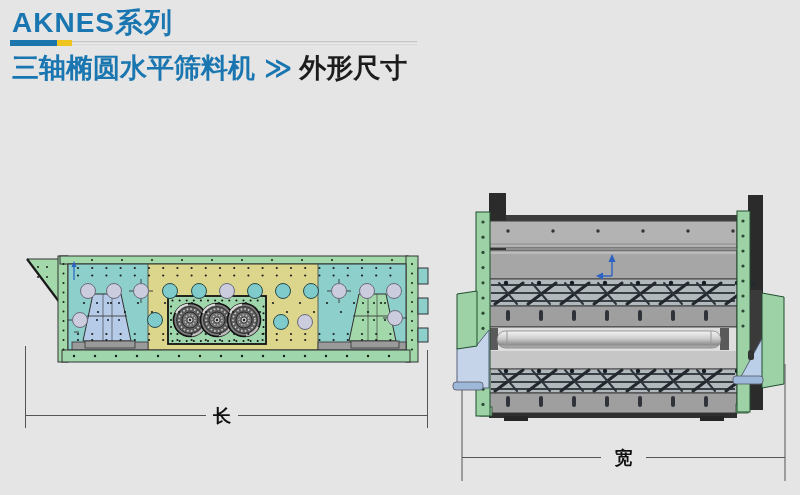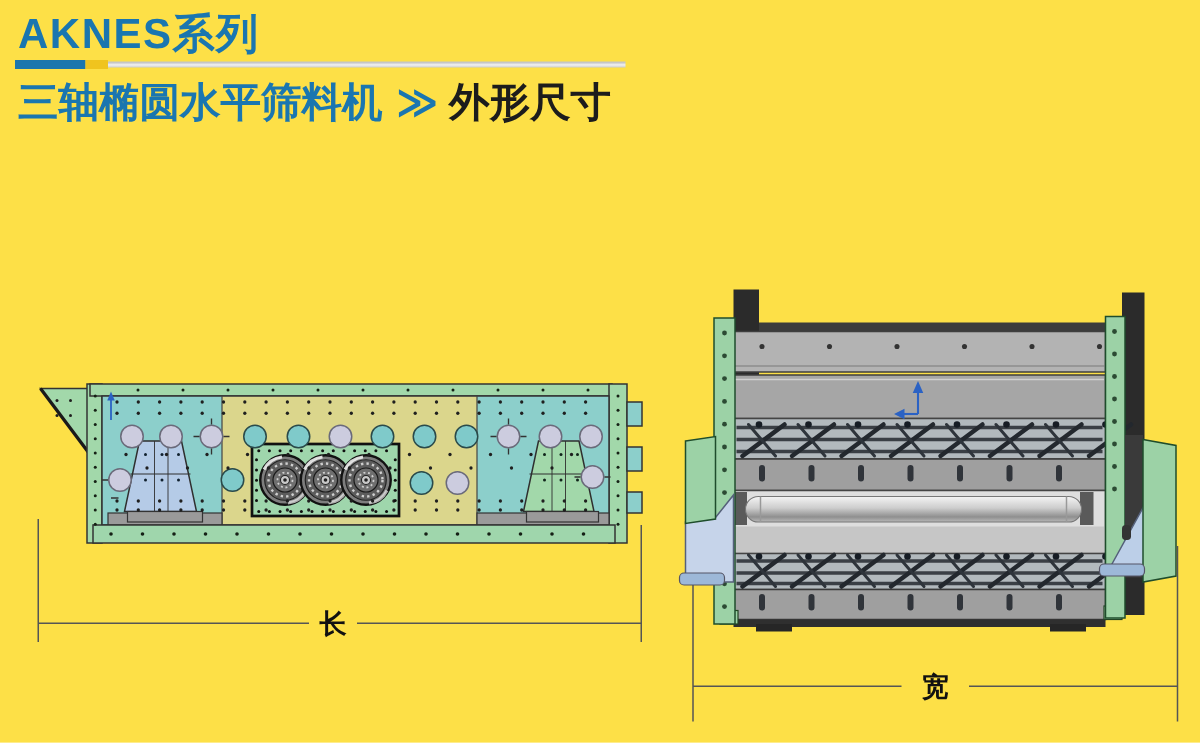--- a/index.html
+++ b/index.html
@@ -1,18 +1,18 @@
 <!DOCTYPE html>
 <html><head>
 <meta charset="utf-8">
 <style>
   html,body{margin:0;padding:0;}
   body{width:800px;height:495px;background:#fff;position:relative;overflow:hidden;
        font-family:"Liberation Sans","DejaVu Sans",sans-serif;}
-  .page{position:absolute;inset:0;background:#fde047;}
+  .page{position:absolute;inset:0;background:#e5e5e5;}
   header{position:absolute;left:0;top:0;width:100%;}
   h1{margin:0;position:absolute;left:12px;top:4px;font-size:28px;font-weight:bold;
      color:#1a76b0;letter-spacing:1px;white-space:nowrap;}
   .divider{position:absolute;left:10px;top:40px;width:407px;height:6px;
            display:flex;align-items:center;}
   .d-blue{width:47px;height:6px;background:#1b76ad;}
   .d-yellow{width:15px;height:6px;background:#f0c41e;}
   .d-line{flex:1;height:4px;background:linear-gradient(180deg,#c6c6c6 20%,#f2f2f2 55%,#cccccc 100%);}
   h2{margin:0;position:absolute;left:12px;top:50px;font-size:27px;font-weight:bold;
      white-space:nowrap;text-align:center;}

